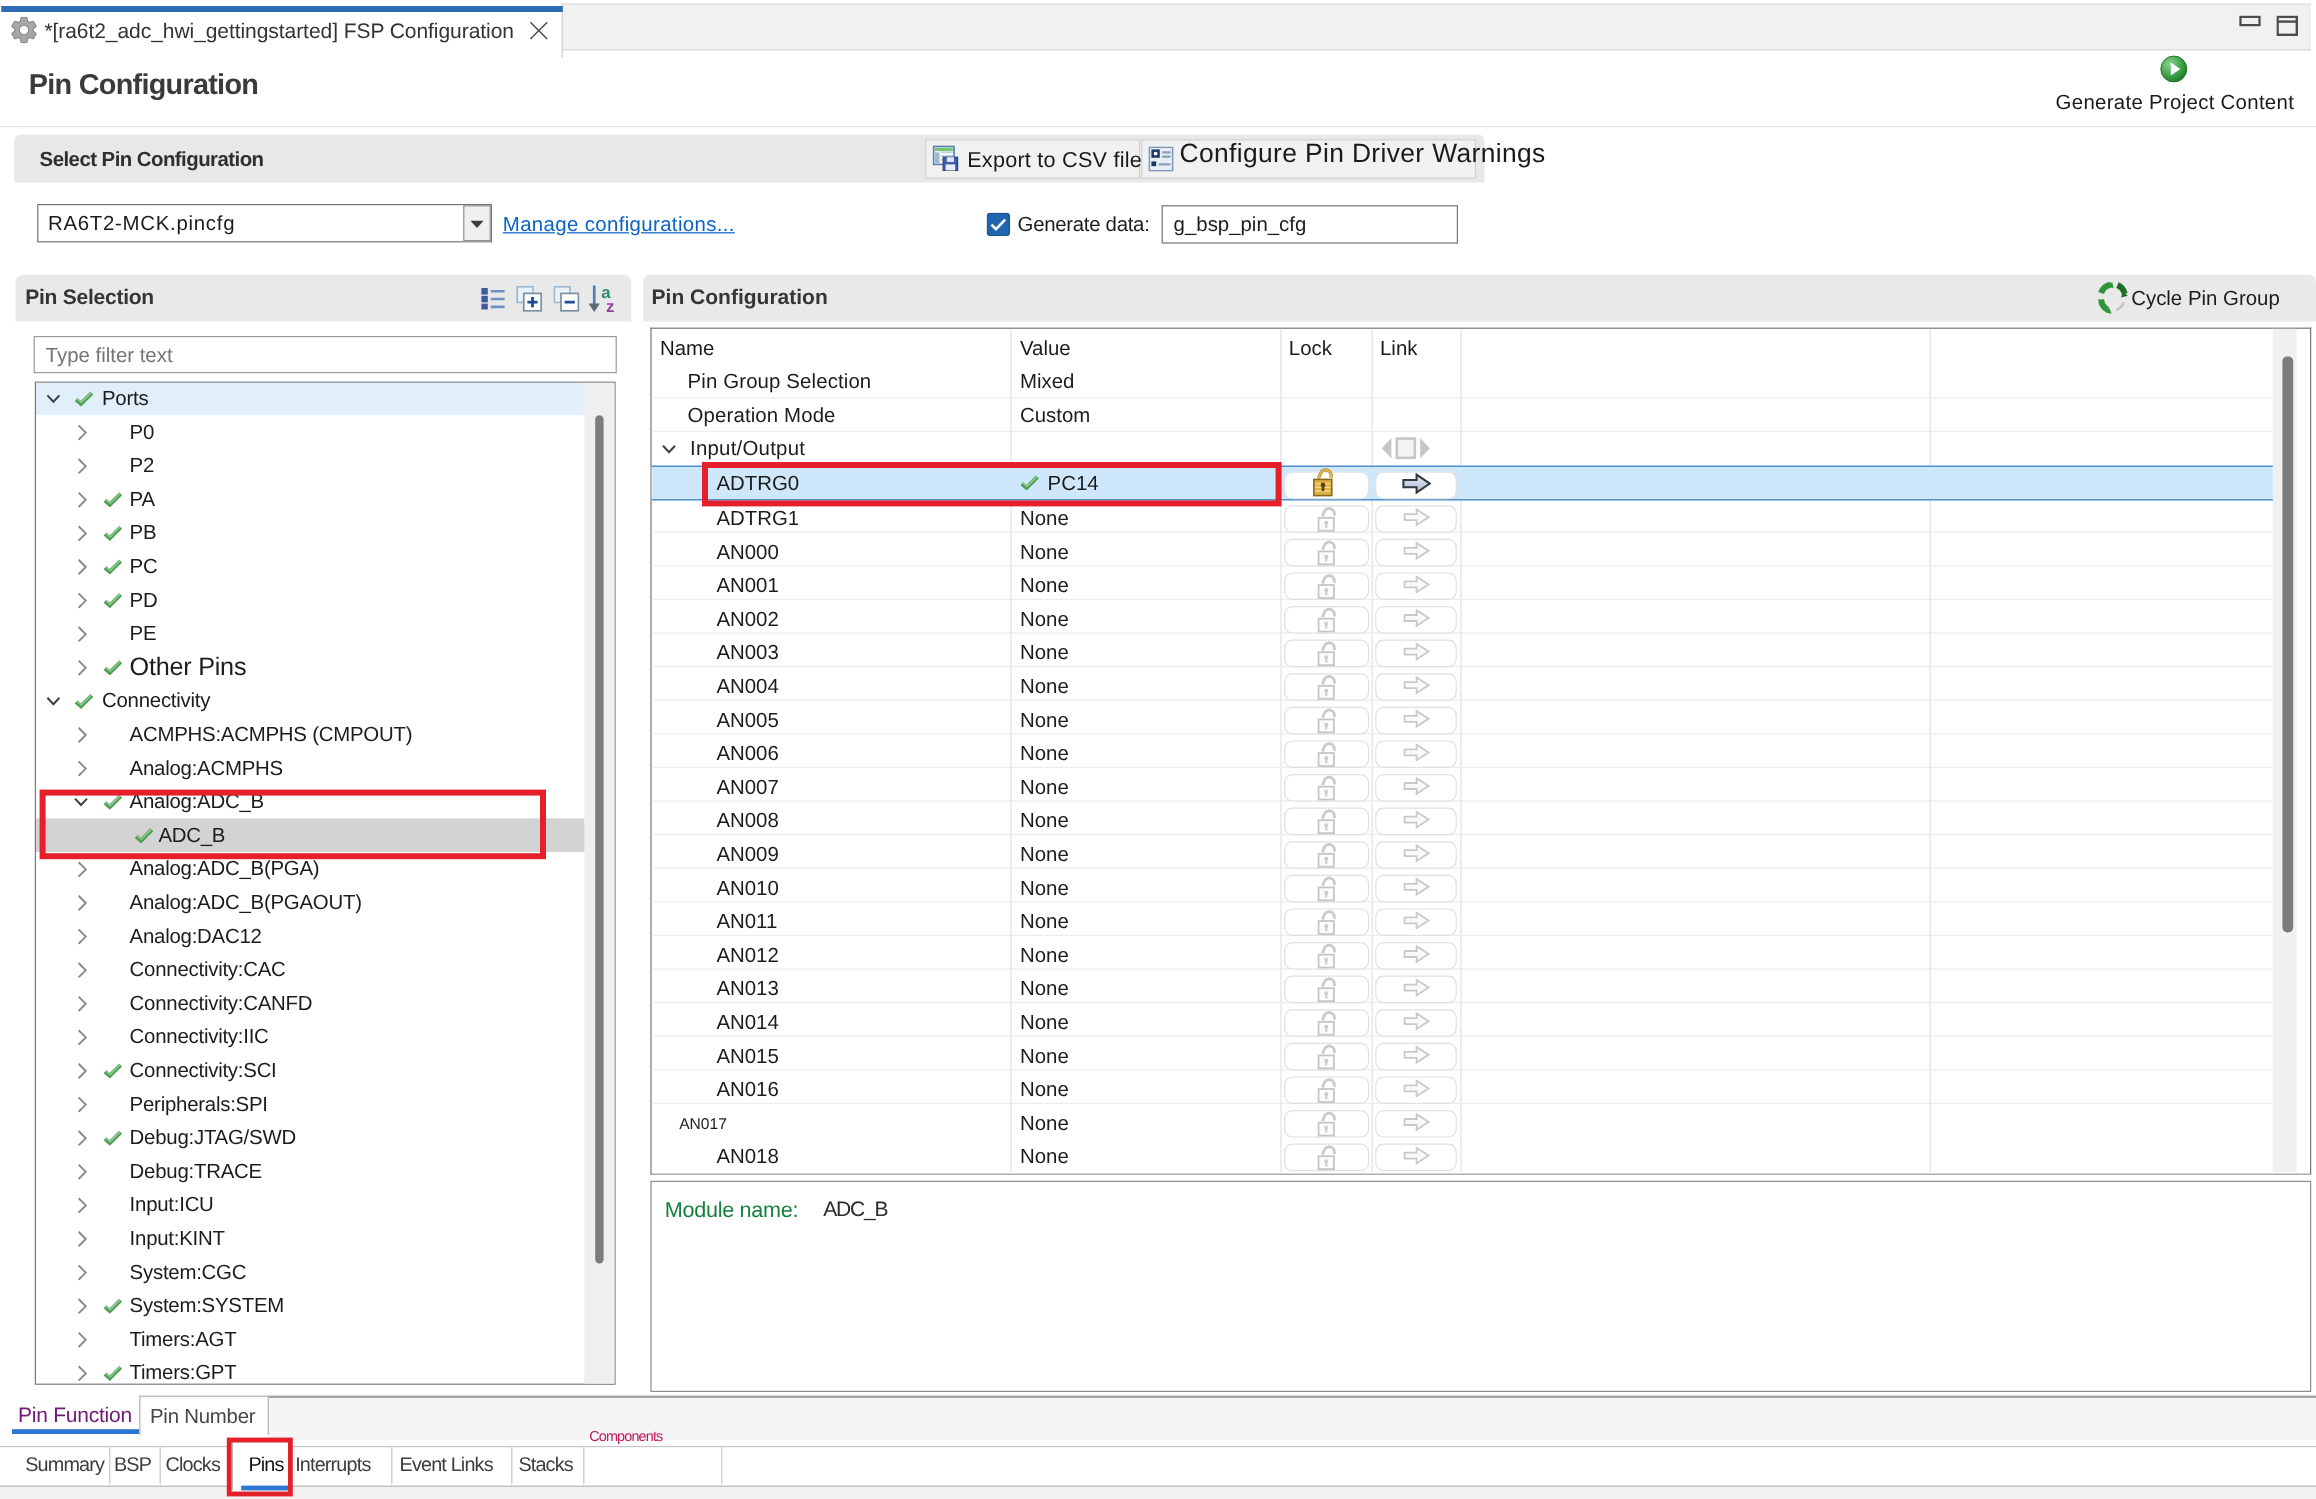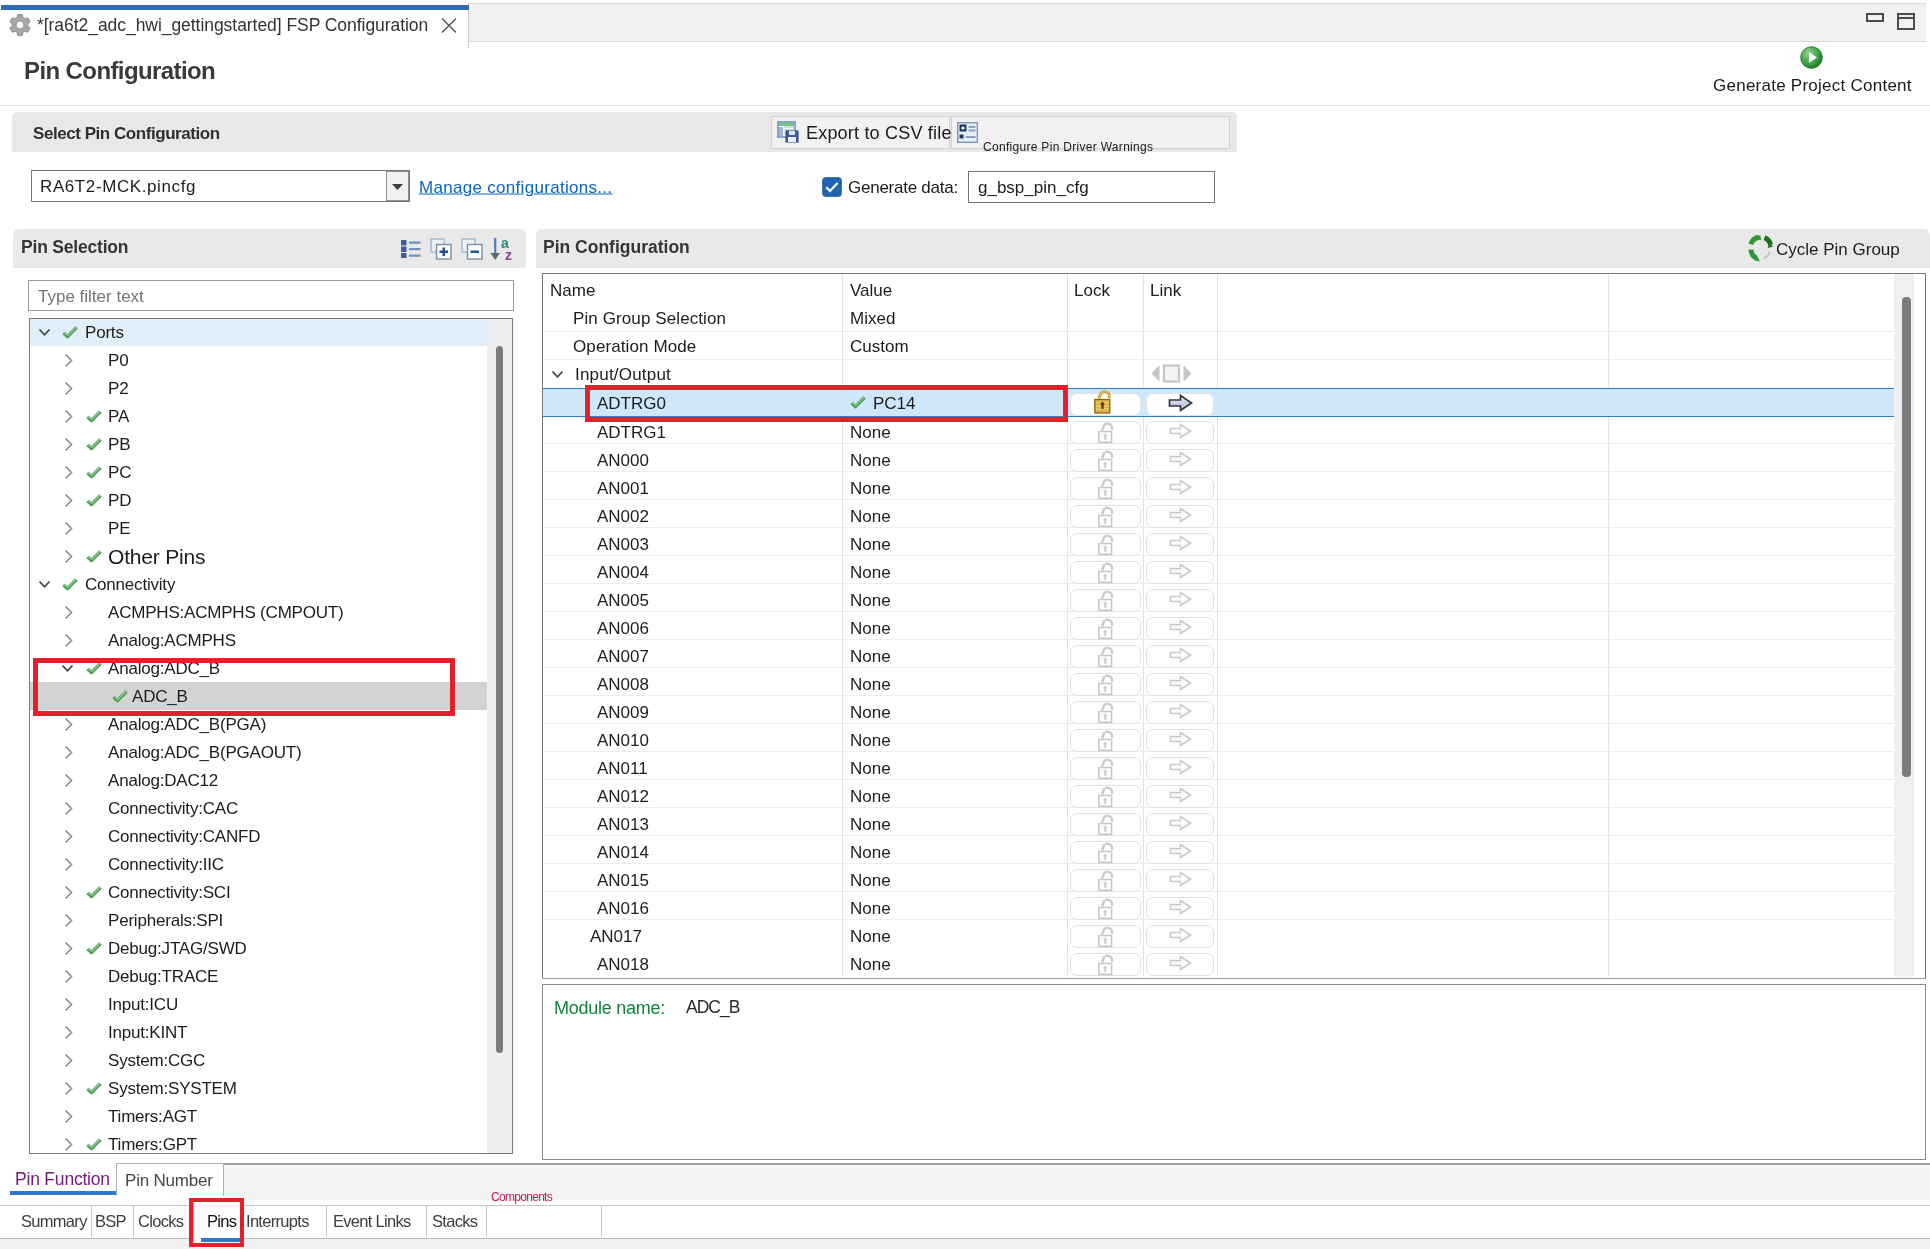--- a/index.html
+++ b/index.html
@@ -57,21 +57,21 @@
 <rect x="11" y="16" width="8" height="5" fill="#e8eef8"></rect>
   </svg>
 <div class="t" style="left:806px;top:133px;transform:translateY(-50%);font-size:18px;color:#1a1a1a;letter-spacing:0.2px">Export to CSV file</div>
 <svg class="ab" style="left:957px;top:122px" width="21" height="21" viewBox="0 0 21 21">
 <rect x="0.7" y="0.7" width="19.6" height="19.6" fill="#e8eef6" stroke="#7c96b8" stroke-width="1.4"></rect>
 <rect x="2.5" y="2.5" width="7" height="7" fill="#1f3864"></rect>
 <circle cx="6" cy="6" r="1.6" fill="#fff"></circle>
 <rect x="2.5" y="12.5" width="4" height="4" fill="#1f3864"></rect>
 <path d="M11.5 5 h7 M11.5 8.5 h7 M8.5 15 h10" stroke="#8aa0bd" stroke-width="1.8"></path>
   </svg>
-<div class="t" style="left:983px;top:147px;transform:translateY(-50%);font-size:12px;color:#1a1a1a;letter-spacing:0.3px">Configure Pin Driver Warnings</div>
+<div class="t" style="left:983px;top:128px;transform:translateY(-50%);font-size:22px;color:#1a1a1a;letter-spacing:0.3px">Configure Pin Driver Warnings</div>
 <div class="ab" style="left:31px;top:170px;width:379px;height:32px;background:#fff;border:1px solid #747474"></div>
 <div class="t" style="left:40px;top:186px;transform:translateY(-50%);font-size:17px;letter-spacing:0.6px">RA6T2-MCK.pincfg</div>
 <div class="ab" style="left:386px;top:171px;width:23px;height:30px;background:#f0f0f0;border:1px solid #919191"></div>
 <svg class="ab" style="left:391px;top:183px" width="13" height="8" viewBox="0 0 13 8">
     <path d="M1 1 L6.5 7 L12 1 Z" fill="#3c3c3c"></path>
   </svg>
 <div class="t" style="left:419px;top:187px;transform:translateY(-50%);font-size:17px;color:#0b63c5;letter-spacing:0.3px;text-decoration:underline">Manage configurations...</div>
 <svg class="ab" style="left:822px;top:177px" width="20" height="20" viewBox="0 0 20 20">
 <rect x="0.75" y="0.75" width="18.5" height="18.5" rx="2.5" fill="#2065b0" stroke="#1b568f" stroke-width="1"></rect>
 <path d="M4.2 10.2 L8 14 L15.6 6" stroke="#fff" stroke-width="2.2" fill="none"></path>
@@ -592,21 +592,21 @@
 <div class="ab" style="left:1146px;top:896.5px;width:68px;height:23px;background:#fff;border:1px solid #e0e0e0;border-radius:7px"></div>
 <svg class="ab" style="left:1095px;top:897px" width="24" height="23" viewBox="0 0 24 23">
 <path d="M7 10.5 v-4 a4.4 4.4 0 0 1 8.6 -1.4 l0.4 1.2" fill="none" stroke="#cbcbcb" stroke-width="2.4" transform="rotate(22 11 6) translate(1.5 0)"></path>
 <rect x="3.8" y="10.5" width="12.8" height="10.8" fill="#fcfcfc" stroke="#c6c6c6" stroke-width="1.5"></rect>
 <rect x="8.5" y="13" width="3.4" height="3.6" rx="1.7" fill="#cfcfcf"></rect>
 <path d="M10.2 16 v3" stroke="#cfcfcf" stroke-width="1.9"></path>
   </svg>
 <svg class="ab" style="left:1169px;top:899px" width="23" height="16" viewBox="0 0 23 16">
 <path d="M1.5 5.5 h10 v-4 l10 6.5 -10 6.5 v-4 h-10 z" fill="#fafafa" stroke="#c9c9c9" stroke-width="1.5"></path>
   </svg>
-<div class="t" style="left:590px;top:935.5px;transform:translateY(-50%);font-size:17px;letter-spacing:0px">AN017</div>
+<div class="t" style="left:566px;top:935.5px;transform:translateY(-50%);font-size:13px;letter-spacing:0px">AN017</div>
 <div class="t" style="left:850px;top:935.5px;transform:translateY(-50%);font-size:17px;letter-spacing:0px">None</div>
 <div class="ab" style="left:1070px;top:924.5px;width:71px;height:23px;background:#fff;border:1px solid #e0e0e0;border-radius:7px"></div>
 <div class="ab" style="left:1146px;top:924.5px;width:68px;height:23px;background:#fff;border:1px solid #e0e0e0;border-radius:7px"></div>
 <svg class="ab" style="left:1095px;top:925px" width="24" height="23" viewBox="0 0 24 23">
 <path d="M7 10.5 v-4 a4.4 4.4 0 0 1 8.6 -1.4 l0.4 1.2" fill="none" stroke="#cbcbcb" stroke-width="2.4" transform="rotate(22 11 6) translate(1.5 0)"></path>
 <rect x="3.8" y="10.5" width="12.8" height="10.8" fill="#fcfcfc" stroke="#c6c6c6" stroke-width="1.5"></rect>
 <rect x="8.5" y="13" width="3.4" height="3.6" rx="1.7" fill="#cfcfcf"></rect>
 <path d="M10.2 16 v3" stroke="#cfcfcf" stroke-width="1.9"></path>
   </svg>
 <svg class="ab" style="left:1169px;top:927px" width="23" height="16" viewBox="0 0 23 16">

